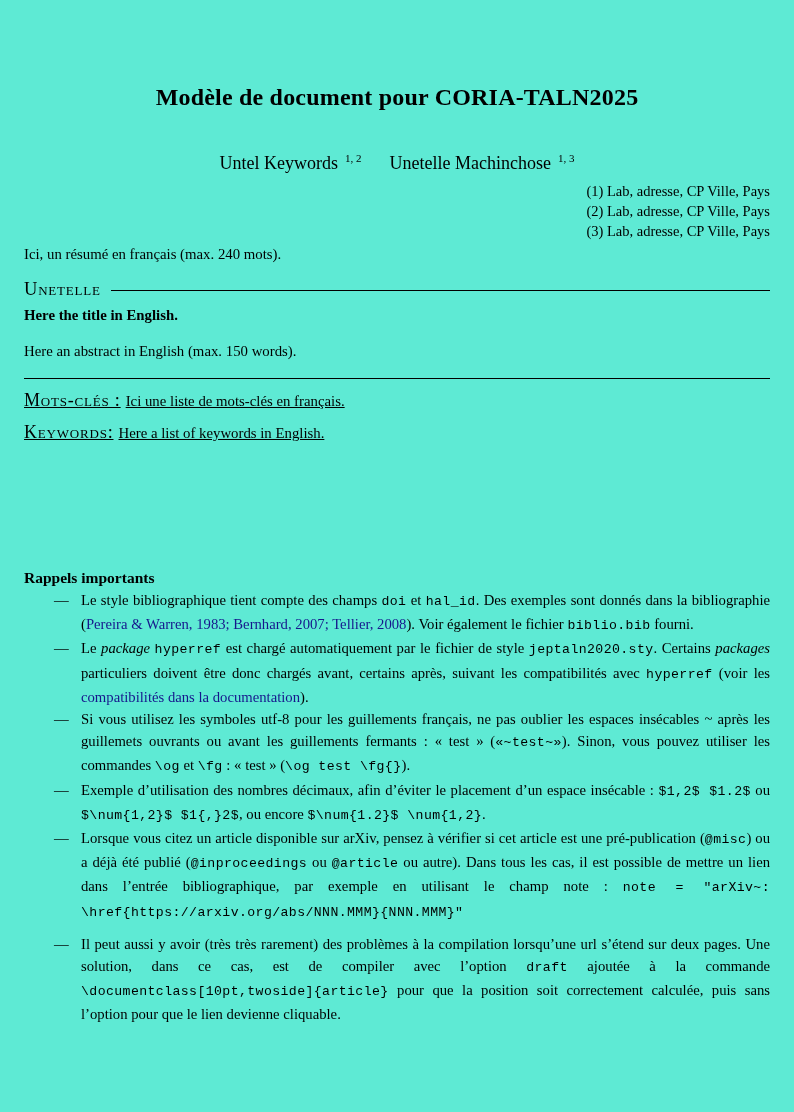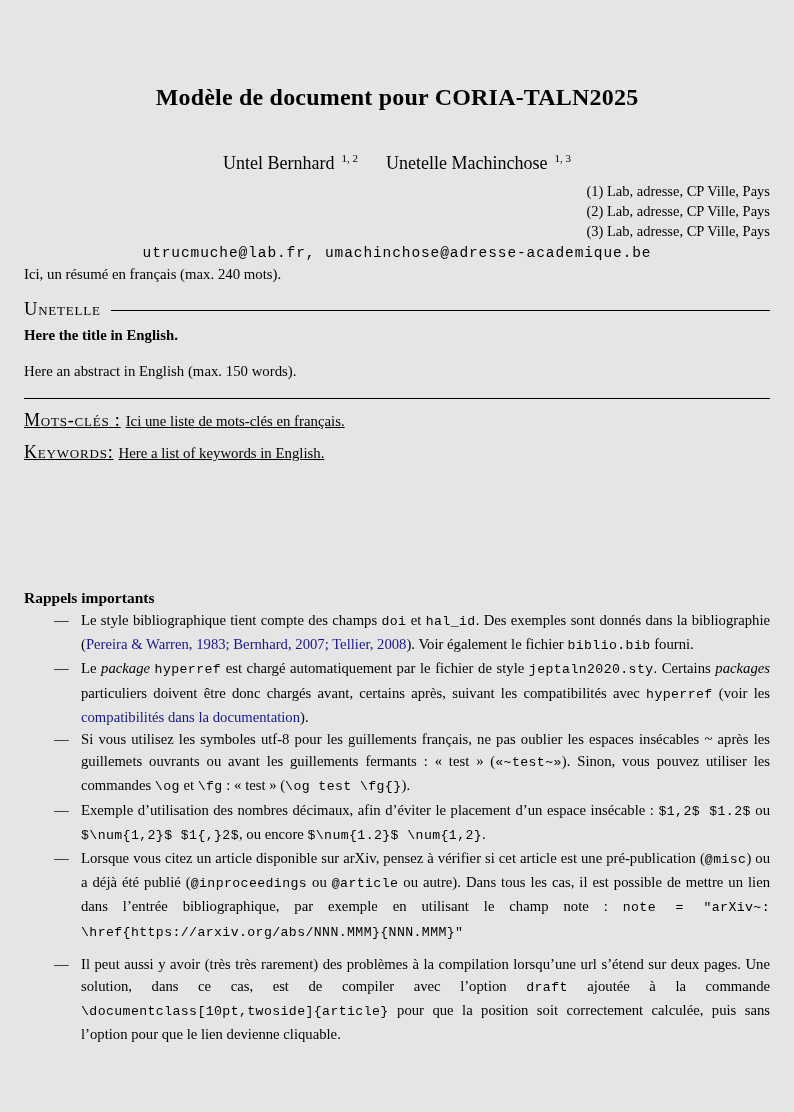--- a/index.html
+++ b/index.html
@@ -1,21 +1,21 @@
 <!DOCTYPE html>
 <html><head>
 <meta charset="utf-8">
 <style>
   * { margin:0; padding:0; box-sizing:border-box; }
   html,body { background:#ffffff; }
   .page {
     position:relative;
     width:794px; height:1112px;
     margin:0 auto;
-    background:#e5e5e5;
+    background:#5eead4;
     color:#000000;
     font-family:"Liberation Serif","DejaVu Serif",serif;
     overflow:hidden;
     padding:0 24px;
   }
   
   .title {
     padding-top:84px;
     text-align:center;
     font-size:24px;
@@ -104,30 +104,29 @@
   }
 </style>
 </head>
 <body>
 
 <div class="page">
 
   <h1 class="title">Modèle de document pour CORIA-TALN2025</h1>
 
   <div class="authors">
-    <span class="author"><span>Untel Bernhard</span><sup>1, 2</sup></span><span class="author"><span>Unetelle Machinchose</span><sup>1, 3</sup></span>
+    <span class="author"><span>Untel Keywords</span><sup>1, 2</sup></span><span class="author"><span>Unetelle Machinchose</span><sup>1, 3</sup></span>
   </div>
 
   <div class="affiliations">
     <div>(1) Lab, adresse, CP Ville, Pays</div>
     <div>(2) Lab, adresse, CP Ville, Pays</div>
     <div>(3) Lab, adresse, CP Ville, Pays</div>
   </div>
 
-  <div class="emails">utrucmuche@lab.fr, umachinchose@adresse-academique.be</div>
 
   <div class="body-line">Ici, un résumé en français (max. 240 mots).</div>
 
   <div class="sec-head sec-abstract">
     <span class="sc-label">Unetelle</span>
     <span class="head-rule"></span>
   </div>
   <div class="english-title">Here the title in English.</div>
   <div class="abstract-text">Here an abstract in English (max. 150 words).</div>
 

